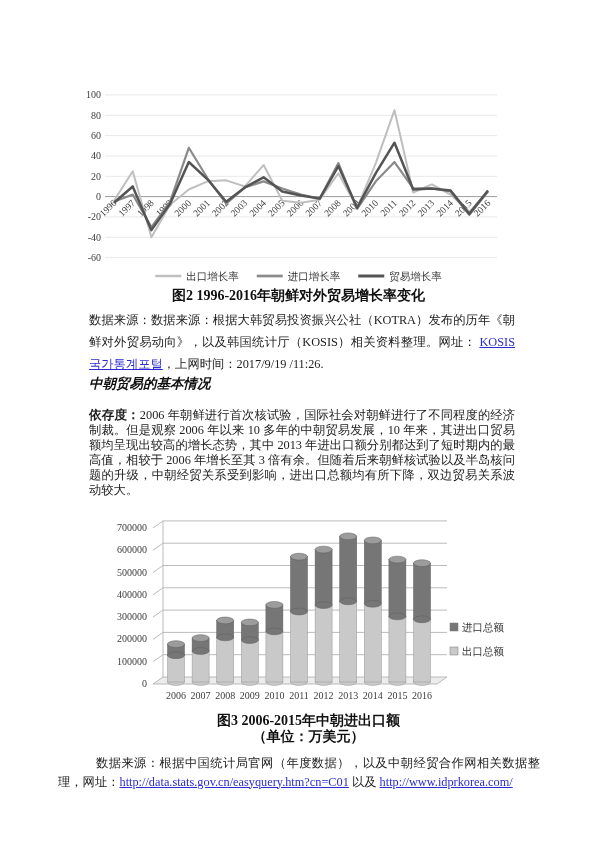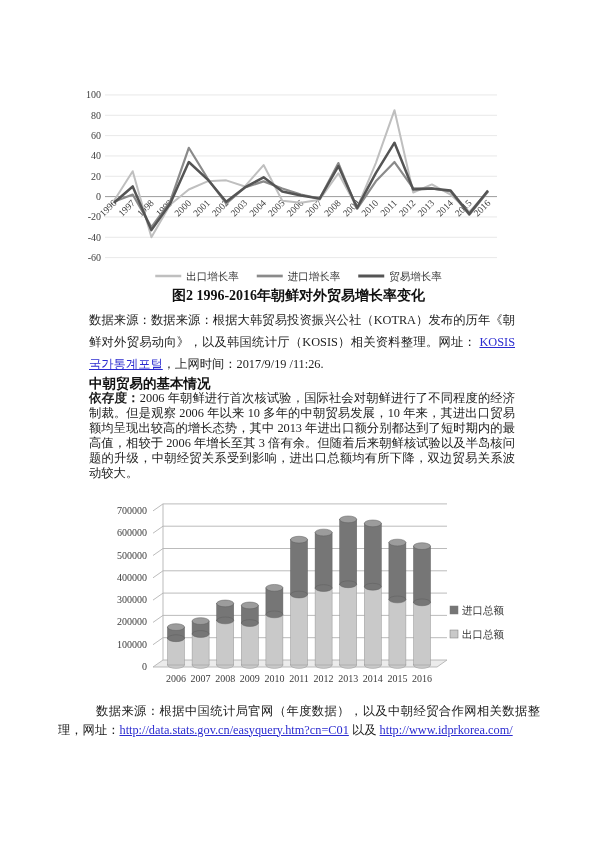--- a/index.html
+++ b/index.html
@@ -6,22 +6,22 @@
   body{width:600px;height:848px;font-family:"Liberation Serif","DejaVu Serif",serif;color:#1c1c1c;}
   .page{width:600px;height:848px;overflow:hidden;padding-top:88px;box-sizing:border-box;background:#fff;}
   figure{margin:0;padding:0;}
   .fig2{margin-left:85px;width:427px;}
   .fig3{margin-top:17px;margin-left:95px;width:427px;}
   .caption{width:427px;text-align:center;font-family:Liberation Serif, serif;
            font-weight:bold;font-size:14px;line-height:16.5px;margin-top:2px;color:#111;}
   .src{margin:4px 0 0 89px;width:426px;font-size:12.3px;line-height:22px;text-align:justify;}
   .src2{margin:8px 0 0 58px;width:482px;font-size:12.3px;line-height:19px;text-indent:38px;text-align:justify;}
   a.doclink{color:var(--link,#2b2bd0);text-decoration:underline;cursor:pointer;}
-  h3.heading{margin:1px 0 0 89px;font-size:13.5px;line-height:15px;font-weight:bold;color:#111;}
-  .body-para{margin:0 0 0 89px;width:426px;font-size:12.3px;line-height:15px;text-align:justify;}
+  h3.heading{margin:1px 0 0 89px;font-size:13.5px;line-height:15px;font-weight:bold;color:#111;font-style:italic;}
+  .body-para{margin:17px 0 0 89px;width:426px;font-size:12.3px;line-height:15px;text-align:justify;}
   .body-para b{font-size:12.6px;}
   svg{display:block;}
   text.ctxt{font-family:"Liberation Serif","DejaVu Serif",serif;font-size:10px;fill:#3c3c3c;}
   text.ctxt2{font-family:"Liberation Serif","DejaVu Serif",serif;font-size:9.5px;fill:#3c3c3c;}
   text.clg{font-family:"Liberation Serif","DejaVu Serif",serif;font-size:10.5px;fill:#333;}
 </style>
 </head>
 <body>
 
 <div class="page">
@@ -215,17 +215,21 @@
           <text x="302.4" y="184" text-anchor="middle" class="ctxt">2015</text>
           <text x="327" y="184" text-anchor="middle" class="ctxt">2016</text>
         </g>
         <g>
           <rect x="355" y="108" width="8" height="8" fill="#767676" stroke="#777" stroke-width="0.5"></rect>
           <text x="367" y="116" class="clg">进口总额</text>
           <rect x="355" y="132" width="8" height="8" fill="#c9c9c9" stroke="#777" stroke-width="0.5"></rect>
           <text x="367" y="140" class="clg">出口总额</text>
         </g>
       </svg>
+    <div class="caption">
+      <div>图3  2006-2015年中朝进出口额</div>
+      <div>（单位：万美元）</div>
+    </div>
   </figure>
 
   <p class="src2"><span>数据来源：根据中国统计局官网（年度数据），以及中朝经贸合作网相关数据整理，网址：</span><a class="doclink" href="#">http://data.stats.gov.cn/easyquery.htm?cn=C01</a><span> 以及 </span><a class="doclink" href="#">http://www.idprkorea.com/</a></p>
 
 </div>
 
 </body></html>

